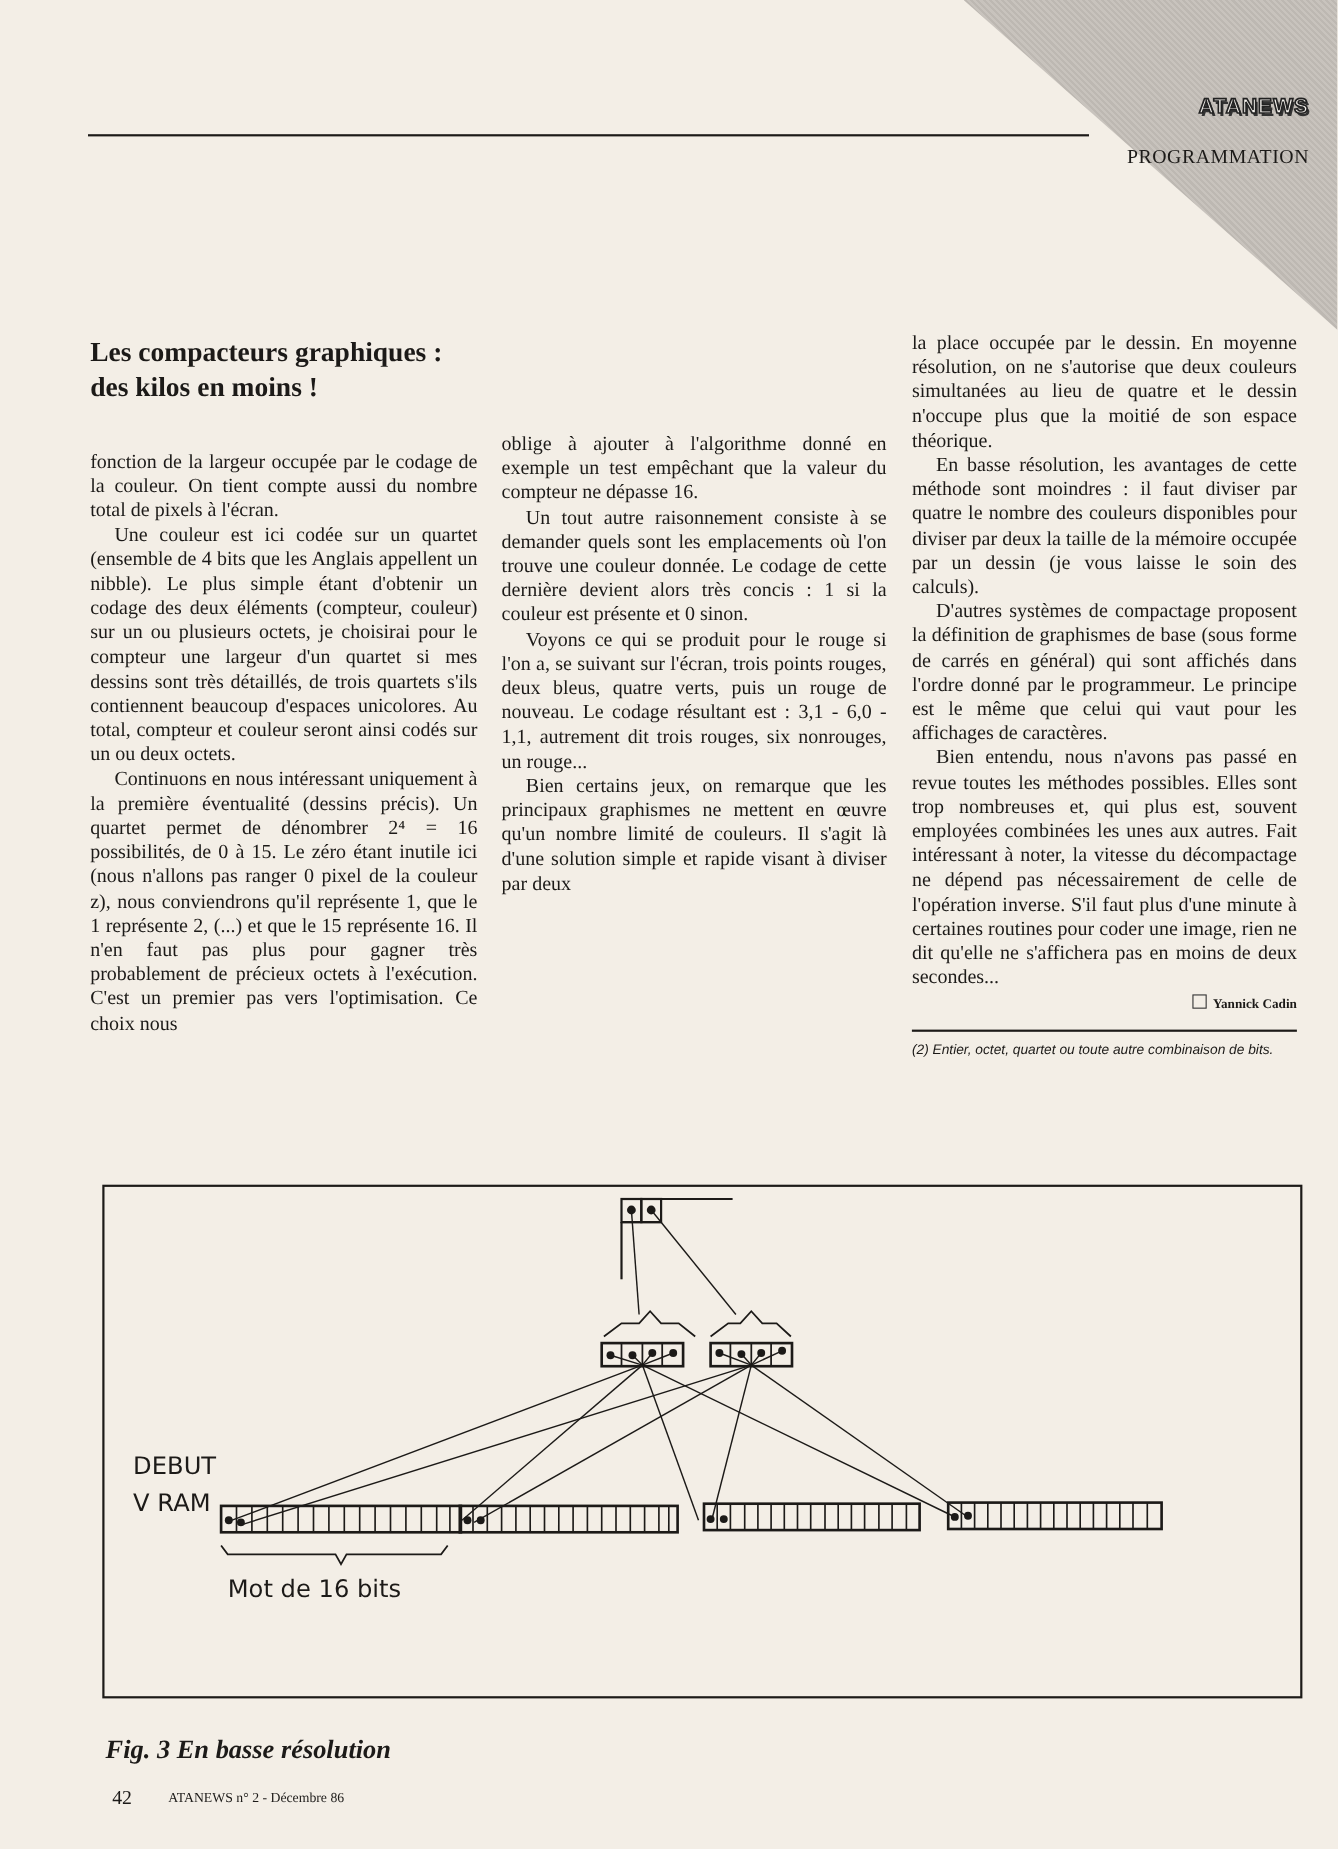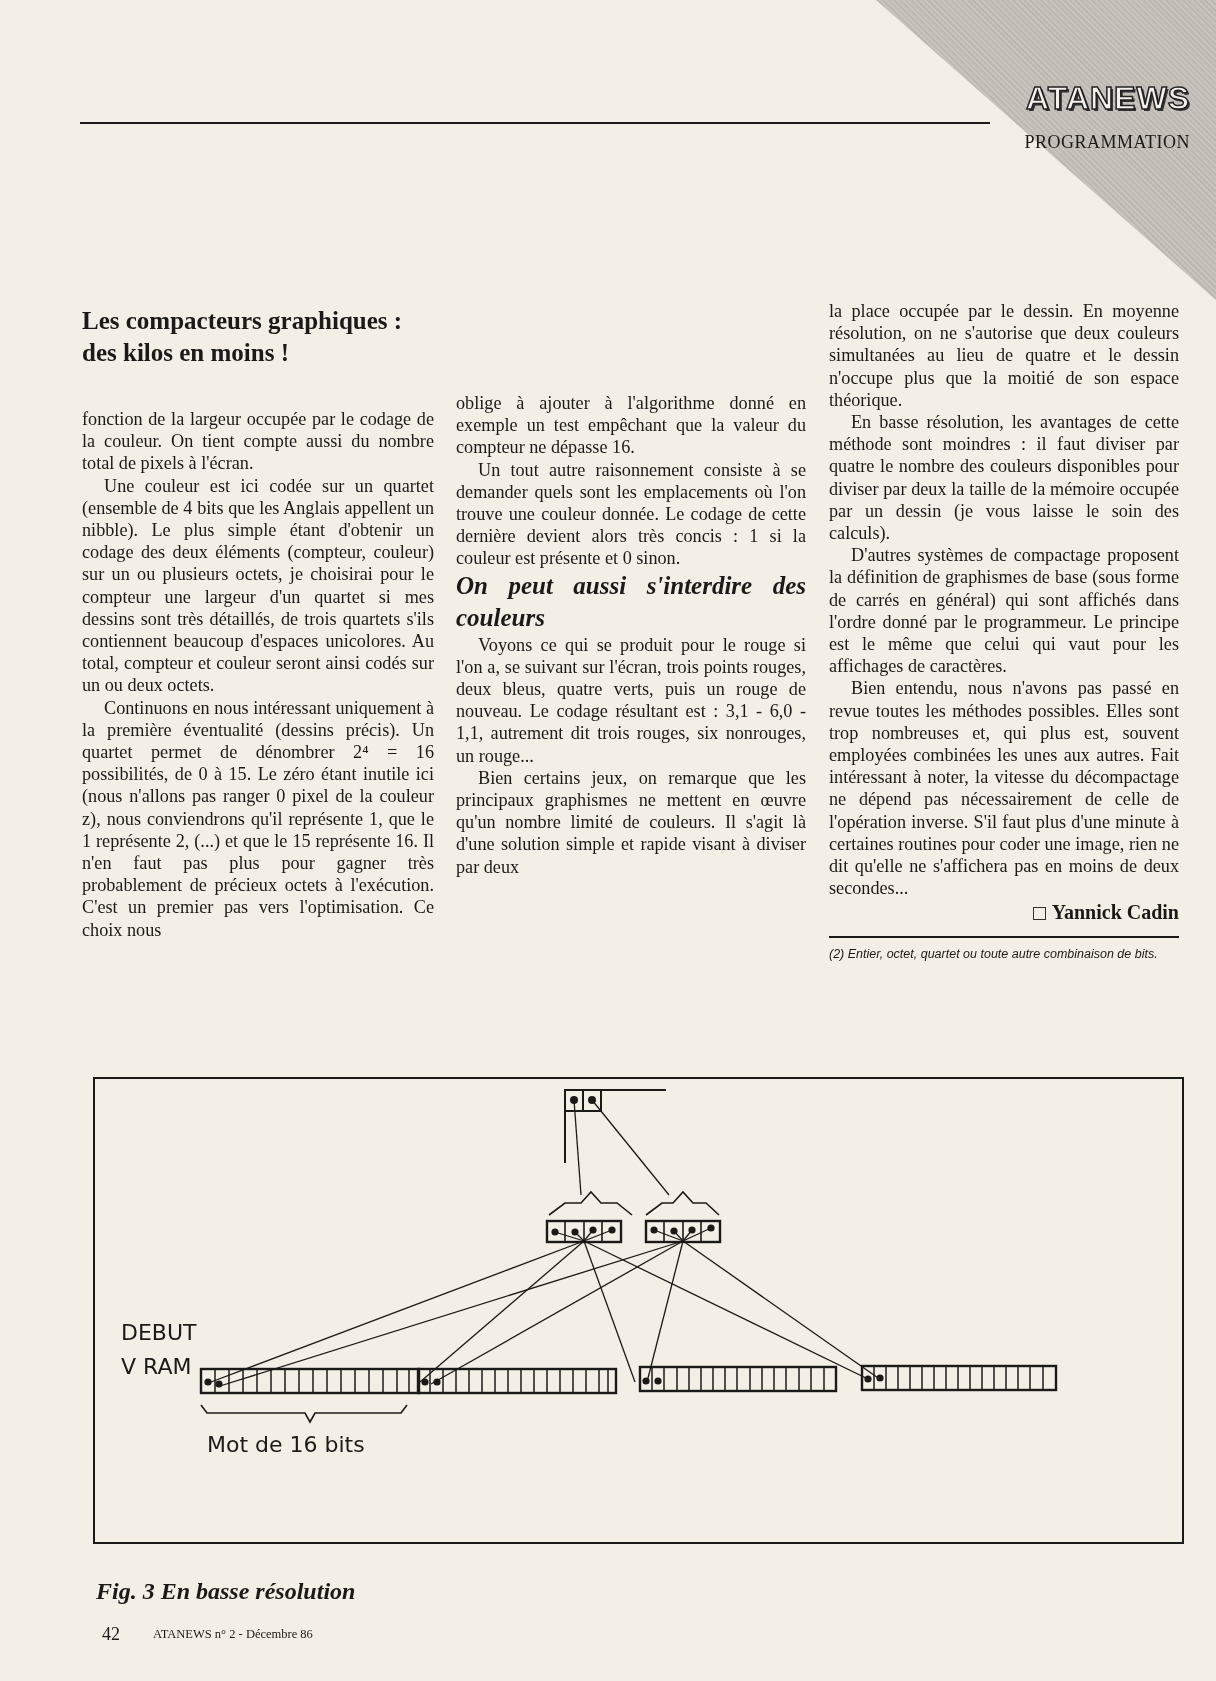--- a/index.html
+++ b/index.html
@@ -12,21 +12,21 @@
   .corner {
     position: absolute; right: 0; top: 0; width: 340px; height: 300px;
     background: repeating-linear-gradient(45deg, #bdb8b2 0 2px, #c8c3bd 2px 4px);
     clip-path: polygon(0 0, 100% 0, 100% 100%);
   }
   .brand {
     position: absolute; right: 26px; top: 82px; text-align: right;
   }
   .brand-logo {
     font-family: "Liberation Sans", "DejaVu Sans", sans-serif;
-    font-weight: bold; font-size: 32px; letter-spacing: 1px;
+    font-weight: bold; font-size: 19px; letter-spacing: 1px;
     color: #f4f1ec; -webkit-text-stroke: 1.5px #222;
     text-shadow: 2px 2px 0 #333;
     line-height: 32px;
   }
   .brand-sub {
     font-size: 18px; letter-spacing: 0.5px; color: #1c1a18; margin-top: 18px;
   }
   .top-rule {
     position: absolute; left: 80px; top: 122px; width: 910px; height: 2px; background: #1c1a18;
   }
@@ -37,21 +37,21 @@
   .col2 { left: 456px; top: 392px; width: 350px; }
   .col3 { left: 829px; top: 300px; width: 350px; }
   .title {
     position: absolute; left: 82px; top: 305px; width: 380px;
     font-weight: bold; font-size: 25px; line-height: 32px;
   }
   .subhead {
     font-weight: bold; font-style: italic; font-size: 25px; line-height: 32px;
     margin: 38px 0 22px 4px; text-indent: 0 !important;
   }
-  .signature { text-align: right; font-weight: bold; font-size: 20px; margin-top: 2px; }
+  .signature { text-align: right; font-weight: bold; font-size: 12px; margin-top: 2px; }
   .signature .box { display: inline-block; width: 11px; height: 11px; border: 1px solid #333; margin-right: 6px; vertical-align: -1px; }
   .fn-rule { height: 2px; background: #1c1a18; margin: 12px 0 8px 0; }
   .footnote { font-family: "Liberation Sans", "DejaVu Sans", sans-serif; font-style: italic; font-size: 12.5px; line-height: 17px; text-align: left; }
   .figure {
     position: absolute; left: 93px; top: 1077px; width: 1091px; height: 467px;
     border: 2.5px solid #1c1a18; box-sizing: border-box;
   }
   .figure svg { position: absolute; left: 0; top: 0; }
   .svgtxt { font-family: "DejaVu Sans", "Liberation Sans", sans-serif; font-size: 22px; fill: #1c1a18; }
   .caption {
@@ -78,21 +78,20 @@
 
 <div class="col col1">
   <p class="noindent">fonction de la largeur occupée par le codage de la couleur. On tient compte aussi du nombre total de pixels à l'écran.</p>
   <p>Une couleur est ici codée sur un quartet (ensemble de 4 bits que les Anglais appellent un nibble). Le plus simple étant d'obtenir un codage des deux éléments (compteur, couleur) sur un ou plusieurs octets, je choisirai pour le compteur une largeur d'un quartet si mes dessins sont très détaillés, de trois quartets s'ils contiennent beaucoup d'espaces unicolores. Au total, compteur et couleur seront ainsi codés sur un ou deux octets.</p>
   <p>Continuons en nous intéressant uniquement à la première éventualité (dessins précis). Un quartet permet de dénombrer 2⁴ = 16 possibilités, de 0 à 15. Le zéro étant inutile ici (nous n'allons pas ranger 0 pixel de la couleur z), nous conviendrons qu'il représente 1, que le 1 représente 2, (...) et que le 15 représente 16. Il n'en faut pas plus pour gagner très probablement de précieux octets à l'exécution. C'est un premier pas vers l'optimisation. Ce choix nous</p>
 </div>
 
 <div class="col col2">
   <p class="noindent">oblige à ajouter à l'algorithme donné en exemple un test empêchant que la valeur du compteur ne dépasse 16.</p>
   <p>Un tout autre raisonnement consiste à se demander quels sont les emplacements où l'on trouve une couleur donnée. Le codage de cette dernière devient alors très concis : 1 si la couleur est présente et 0 sinon.</p>
-  <p class="subhead">On peut aussi s'interdire des couleurs</p>
   <p>Voyons ce qui se produit pour le rouge si l'on a, se suivant sur l'écran, trois points rouges, deux bleus, quatre verts, puis un rouge de nouveau. Le codage résultant est : 3,1 - 6,0 - 1,1, autrement dit trois rouges, six nonrouges, un rouge...</p>
   <p>Bien certains jeux, on remarque que les principaux graphismes ne mettent en œuvre qu'un nombre limité de couleurs. Il s'agit là d'une solution simple et rapide visant à diviser par deux</p>
 </div>
 
 <div class="col col3">
   <p class="noindent">la place occupée par le dessin. En moyenne résolution, on ne s'autorise que deux couleurs simultanées au lieu de quatre et le dessin n'occupe plus que la moitié de son espace théorique.</p>
   <p>En basse résolution, les avantages de cette méthode sont moindres : il faut diviser par quatre le nombre des couleurs disponibles pour diviser par deux la taille de la mémoire occupée par un dessin (je vous laisse le soin des calculs).</p>
   <p>D'autres systèmes de compactage proposent la définition de graphismes de base (sous forme de carrés en général) qui sont affichés dans l'ordre donné par le programmeur. Le principe est le même que celui qui vaut pour les affichages de caractères.</p>
   <p>Bien entendu, nous n'avons pas passé en revue toutes les méthodes possibles. Elles sont trop nombreuses et, qui plus est, souvent employées combinées les unes aux autres. Fait intéressant à noter, la vitesse du décompactage ne dépend pas nécessairement de celle de l'opération inverse. S'il faut plus d'une minute à certaines routines pour coder une image, rien ne dit qu'elle ne s'affichera pas en moins de deux secondes...</p>
   <div class="signature">

